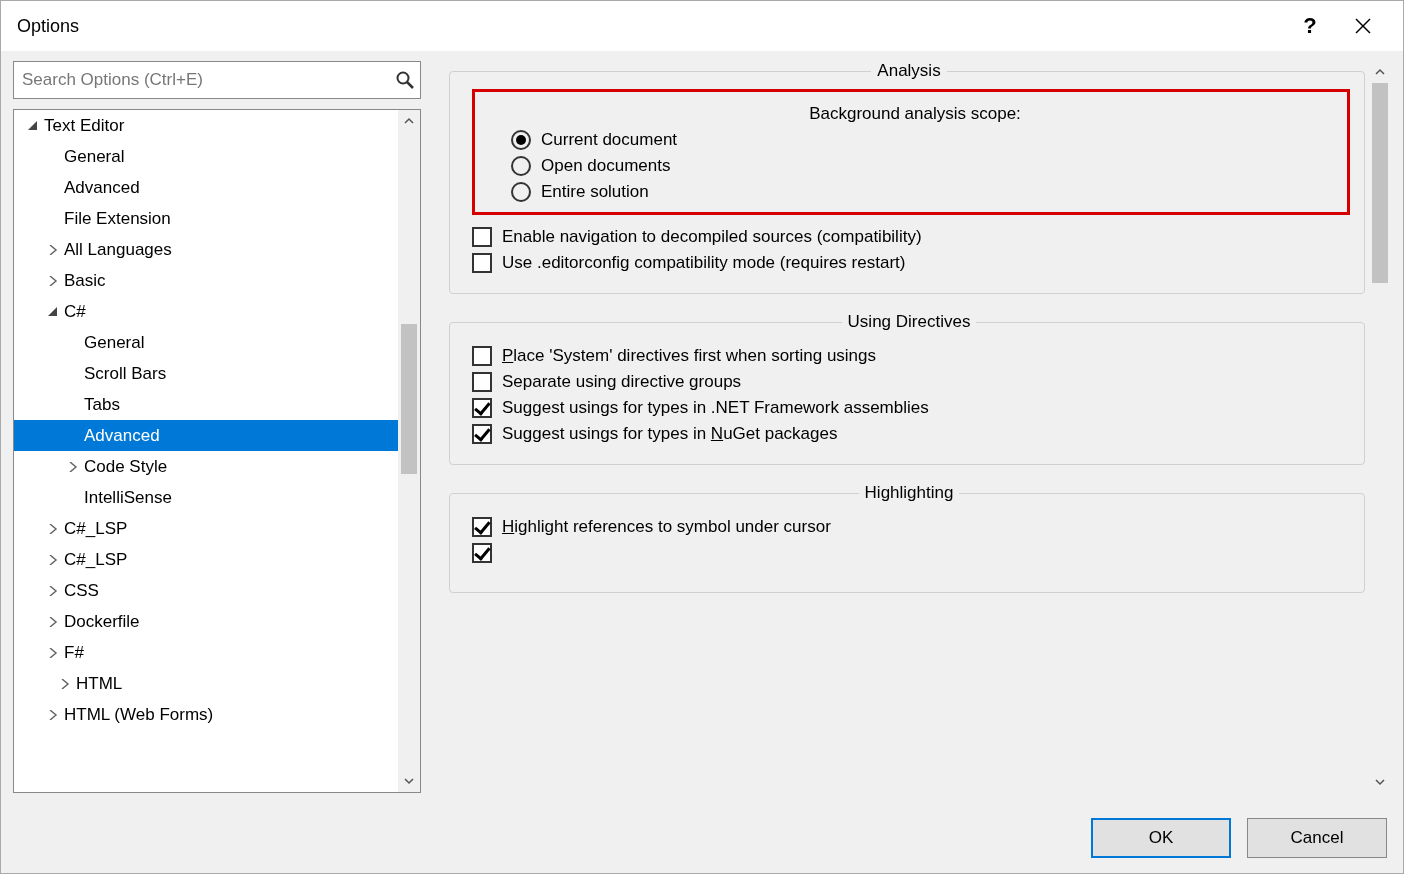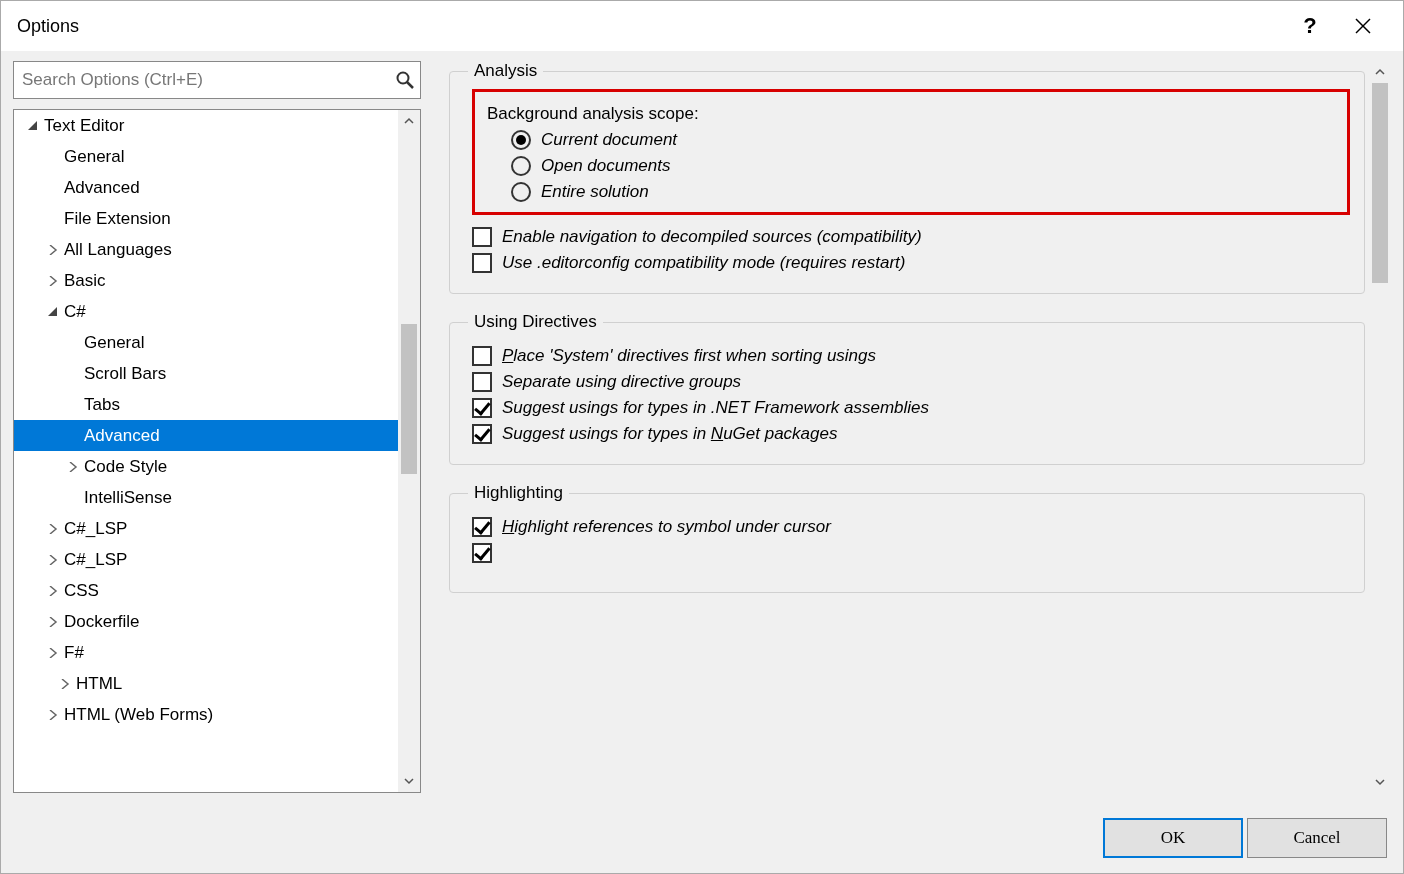--- a/index.html
+++ b/index.html
@@ -134,33 +134,34 @@
   background: #c2c2c2;
 }
 .panel-inner {
   position: absolute; left: 0; right: 26px; top: 0;
 }
 fieldset.group {
   border: 1px solid #d0d0d0;
   border-radius: 4px;
   margin-bottom: 18px;
   padding: 8px 14px 14px 18px;
+  text-align: center;
 }
 fieldset.group > legend {
   padding: 0 6px;
   font-size: 17px;
 }
 .subheading { margin: 6px 0 4px 10px; }
 .radio-row, .check-row {
   display: flex; align-items: center;
   gap: 10px;
   margin: 6px 0 6px 34px;
 }
 .check-row { margin-left: 4px; }
-.radio-row label, .check-row label { cursor: default; font-style: italic; }
+.radio-row label, .check-row label { cursor: default; }
 .redbox {
   border: 3px solid #d70000;
   padding: 6px 4px 4px 2px;
   margin-left: 4px;
   margin-bottom: 12px;
 }
 .fake-radio {
   width: 20px; height: 20px; border: 2px solid #333; border-radius: 50%;
   display: inline-flex; align-items: center; justify-content: center; flex-shrink: 0;
 }
@@ -173,21 +174,21 @@
   background: #fff;
 }
 .fake-check.checked::after {
   content: ""; width: 12px; height: 6px; border-left: 3px solid #000; border-bottom: 3px solid #000;
   transform: rotate(-50deg) translate(1px,-1px);
 }
 u.ak { text-decoration: underline; }
 .buttons {
   height: 70px;
   display: flex; align-items: center; justify-content: flex-end;
-  gap: 4px; padding-right: 16px; font-family: Liberation Serif, serif;
+  gap: 16px; padding-right: 16px;
 }
 .btn {
   min-width: 140px; height: 40px;
   border: 1px solid #888; background: #e1e1e1;
   display: flex; align-items: center; justify-content: center;
   font-size: 17px;
 }
 .btn.primary { border: 2px solid #0078d7; }
 .cutoff { overflow: hidden; }
 </style>

